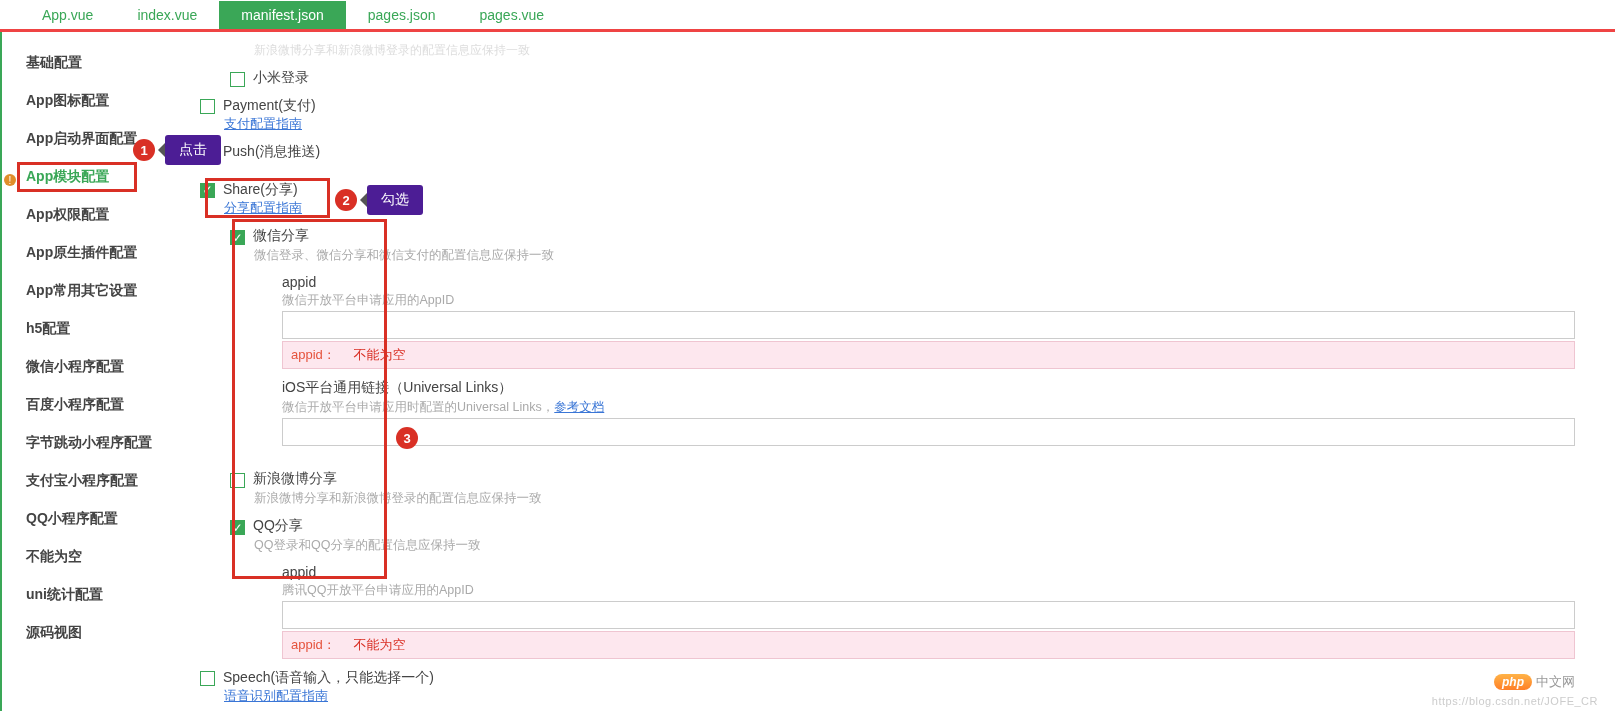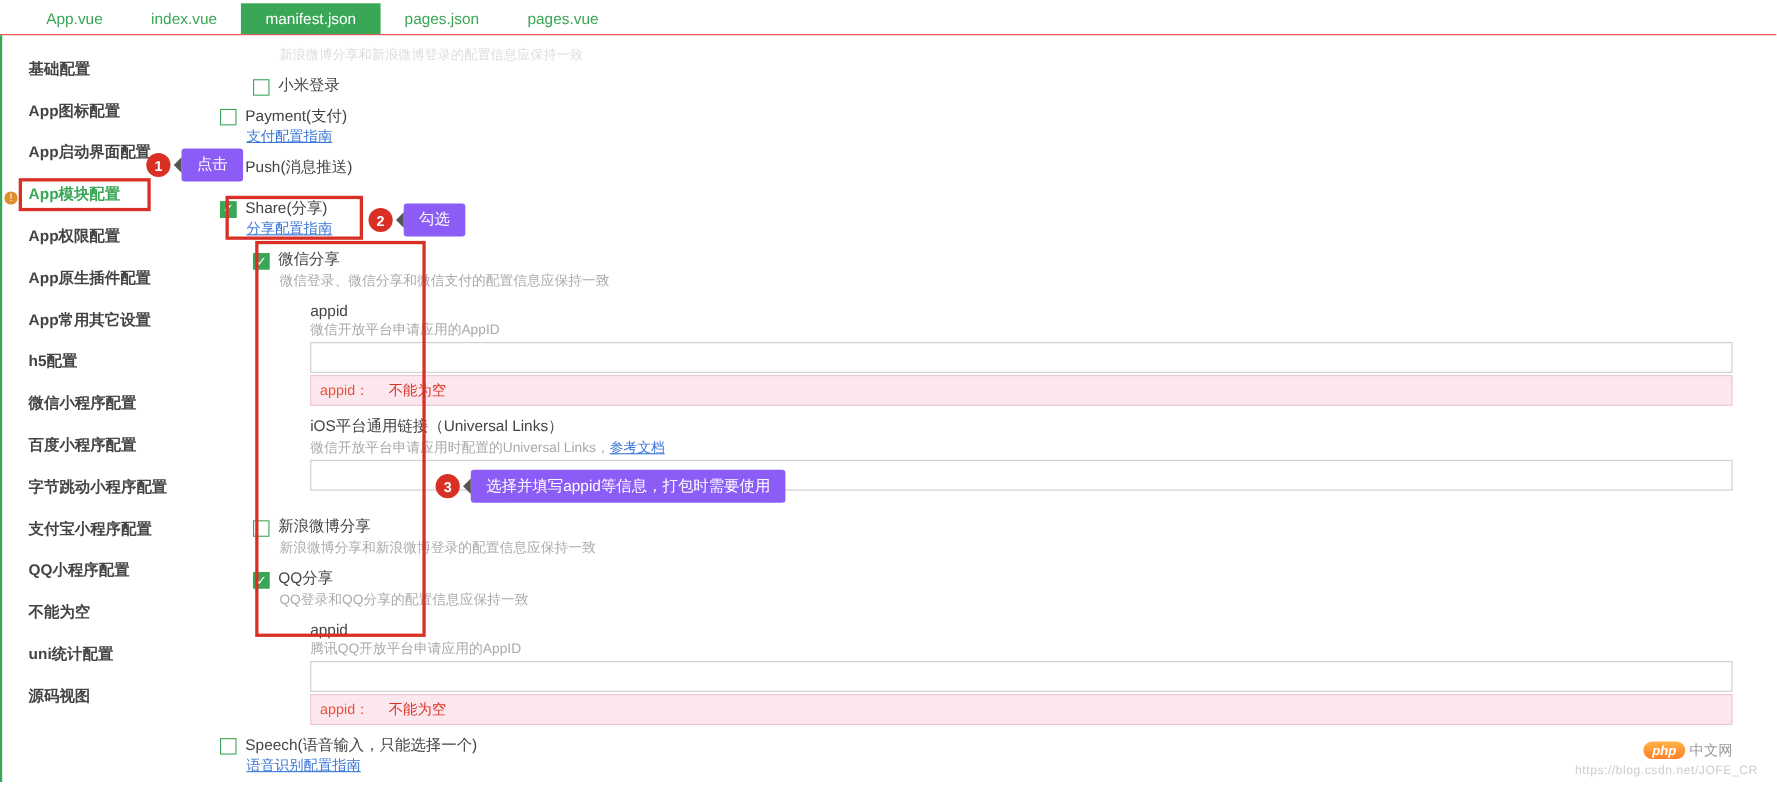--- a/index.html
+++ b/index.html
@@ -10,21 +10,21 @@
     color: #555;
     background: #fff;
     width: 1615px;
     position: relative;
   }
   .tabs {
     display: flex;
     align-items: flex-end;
     height: 32px;
     padding-left: 20px;
-    border-bottom: 1px solid #ef4444;
+    border-bottom: 3px solid #ef4444;
   }
   .tab {
     padding: 6px 22px;
     color: #3aa757;
     cursor: pointer;
     font-size: 14px;
   }
   .tab.active {
     background: #3aa757;
     color: #fff;
@@ -120,21 +120,21 @@
     width: 22px; height: 22px;
     background: #d93025;
     color: #fff;
     border-radius: 50%;
     display: inline-flex;
     align-items: center; justify-content: center;
     font-size: 13px;
     font-weight: bold;
   }
   .dark-tooltip {
-    background: #8b5cf6;
+    background: #4c1d95;
     color: #fff;
     padding: 6px 14px;
     border-radius: 3px;
     font-size: 14px;
     display: inline-flex;
     align-items: center;
     position: relative;
   }
   .dark-tooltip::before {
     content: '';
@@ -333,21 +333,20 @@
   <span class="dark-tooltip">点击</span>
 </div>
 
 <div class="annot" style="left:335px; top:185px;">
   <span class="badge-circle">2</span>
   <span class="dark-tooltip">勾选</span>
 </div>
 
 <div class="annot" style="left:396px; top:427px;">
   <span class="badge-circle">3</span>
-  <span class="dark-tooltip">选择并填写appid等信息，打包时需要使用</span>
 </div>
 
 <div class="php-badge">
   <span class="php-pill">php</span>
   <span>中文网</span>
 </div>
 
 <div class="watermark">https://blog.csdn.net/JOFE_CR</div>
 
 </body></html>

